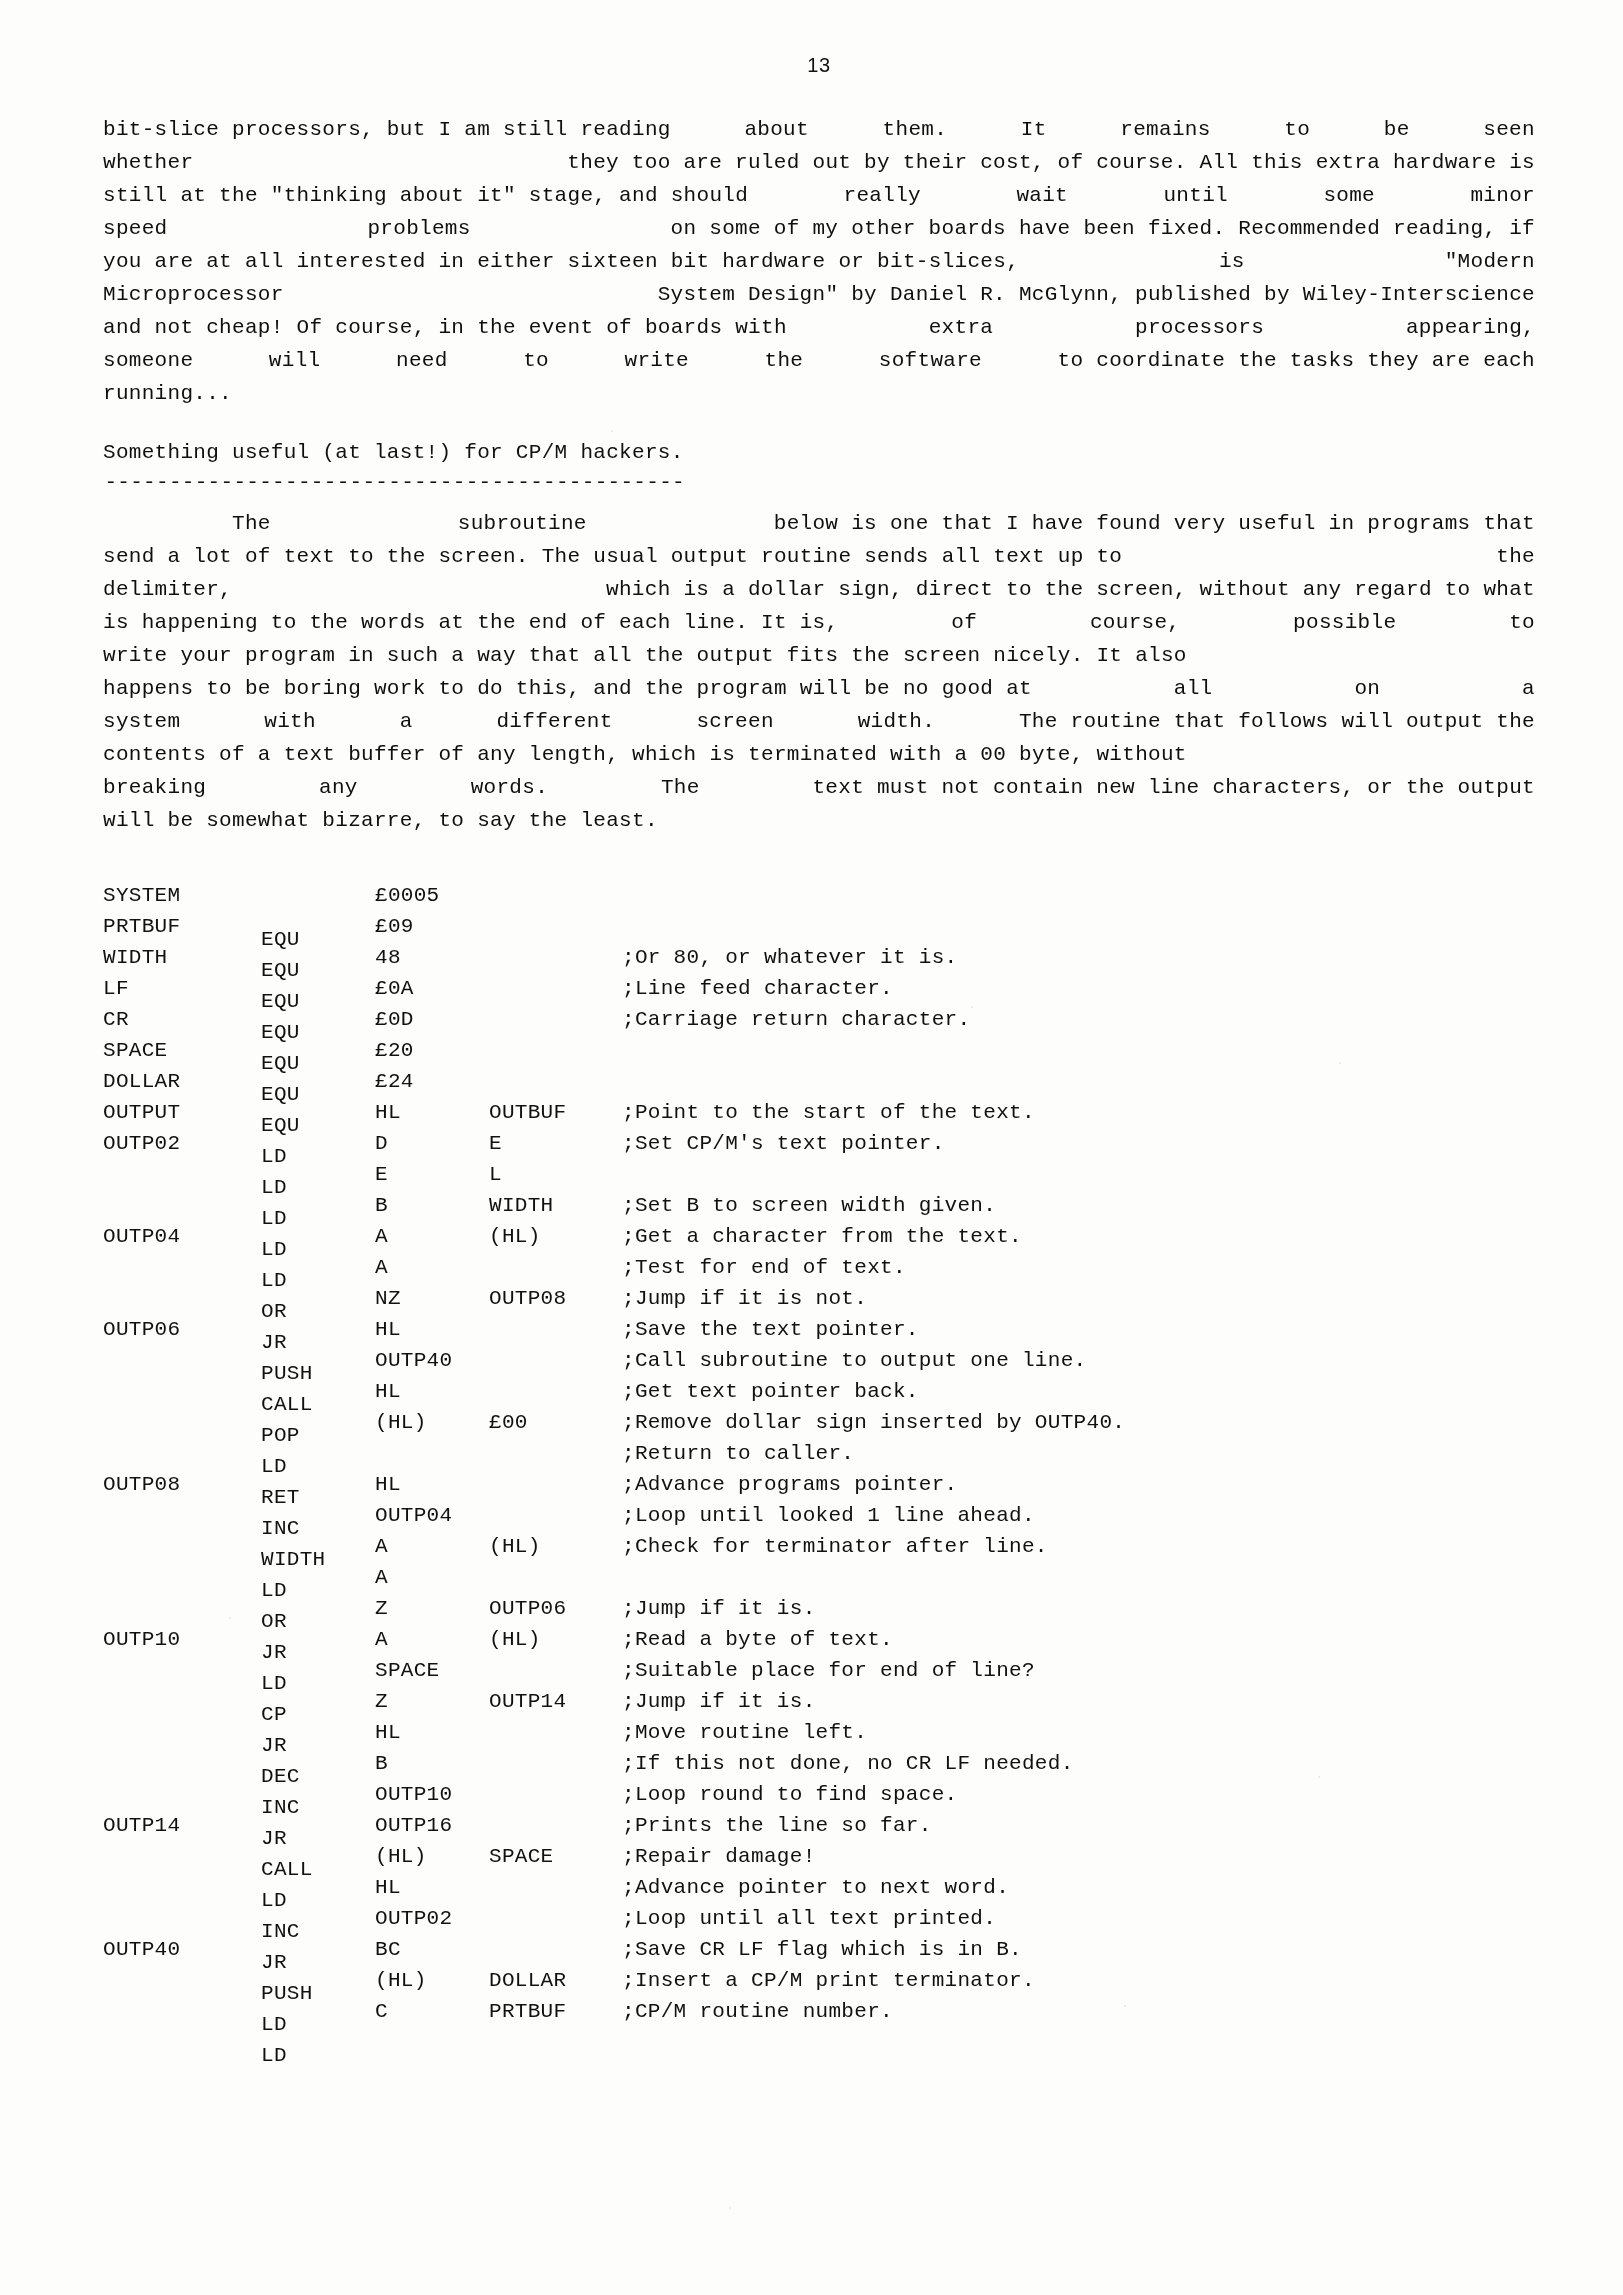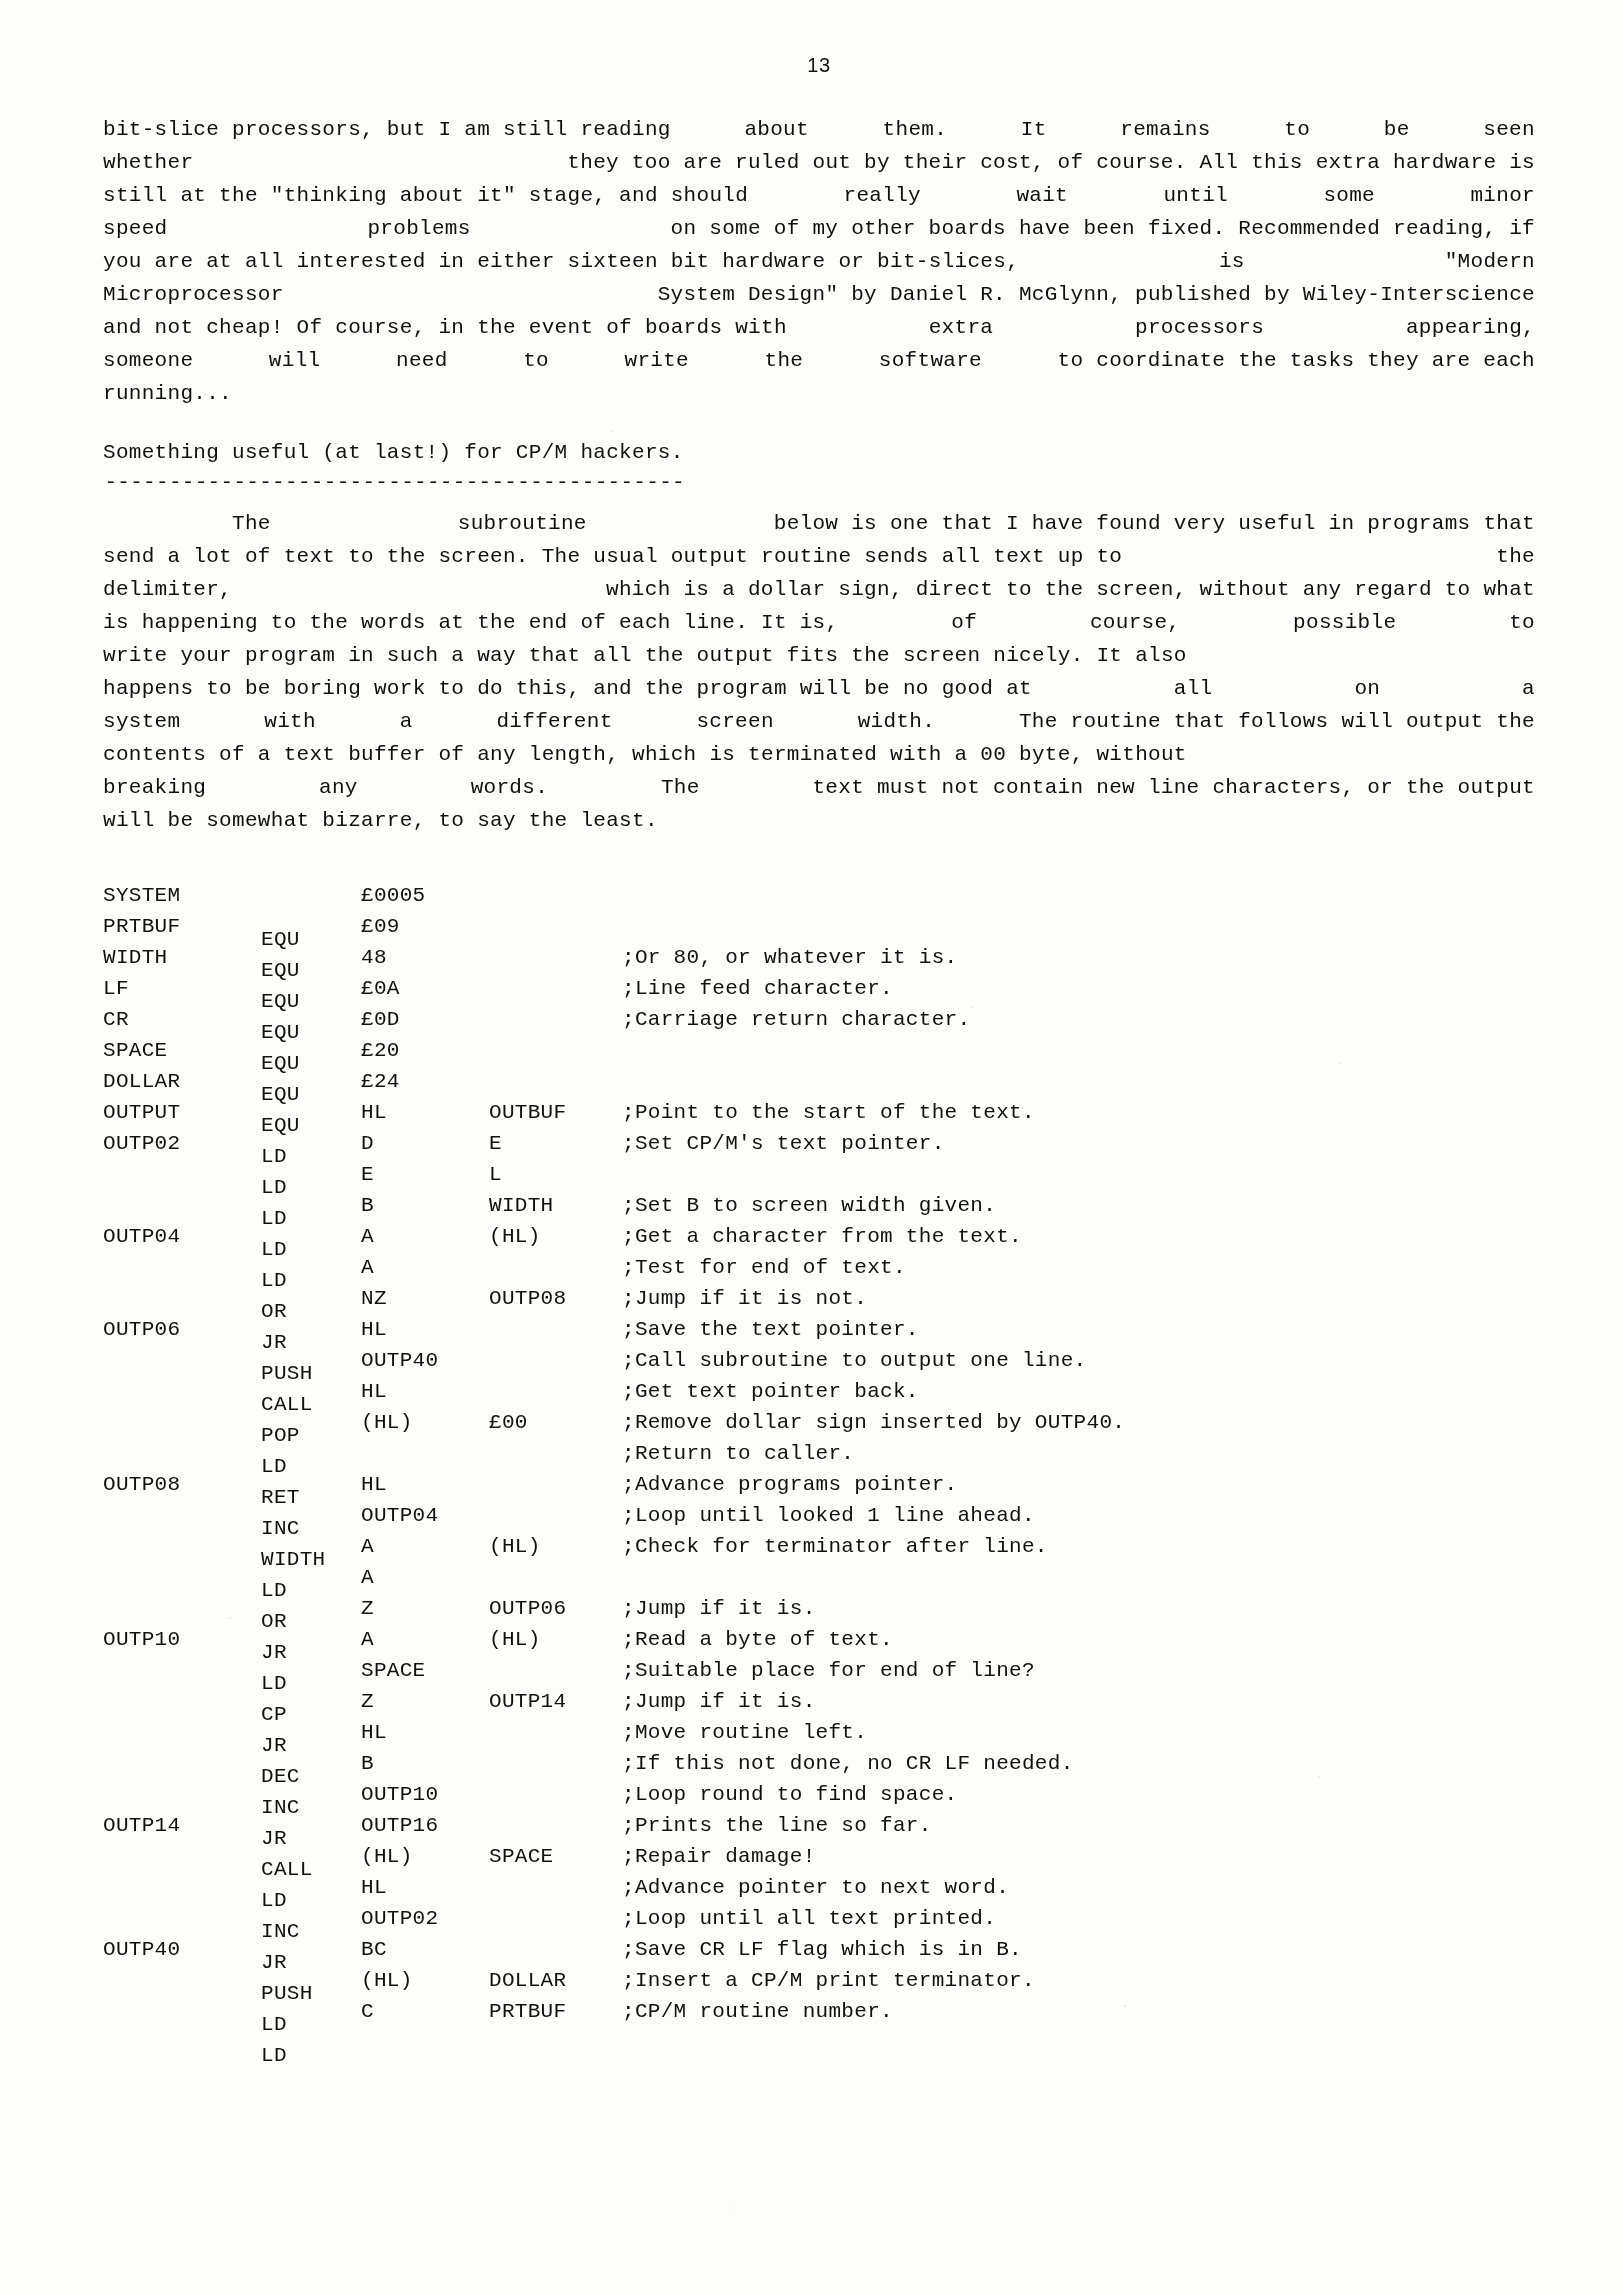--- a/index.html
+++ b/index.html
@@ -108,21 +108,21 @@
     position: relative;
   }
   .code-row > span {
     position: absolute;
     top: 0;
     white-space: pre;
     display: inline-block;
   }
   .c-label  { left: 0px;   }
   .c-mnem   { left: 158px; margin-top: 44px; }
-  .c-op1    { left: 258px; }
+  .c-op1    { left: 272px; }
   .c-op2    { left: 386px; }
   .c-cmt    { left: 519px; }
 
   
   .speckle {
     position: absolute;
     background: #cfcfcf;
     border-radius: 50%;
     opacity: .5;
     pointer-events: none;

